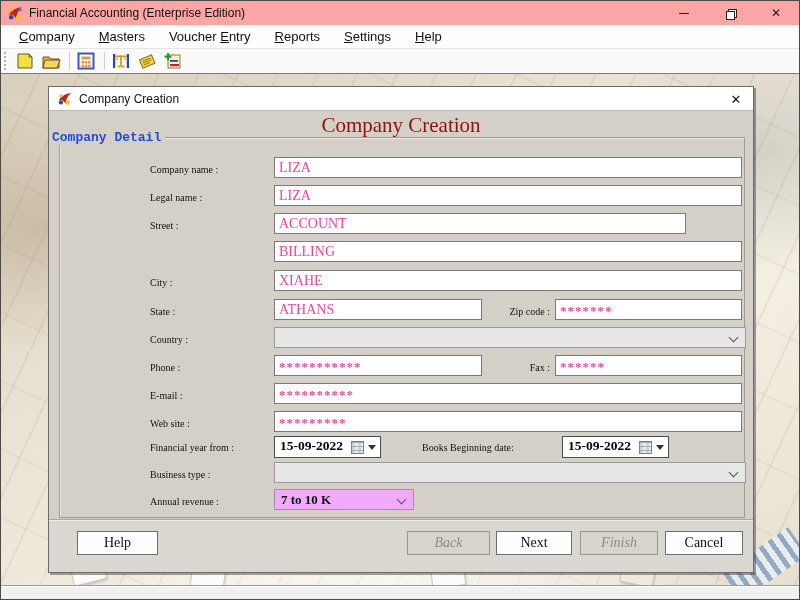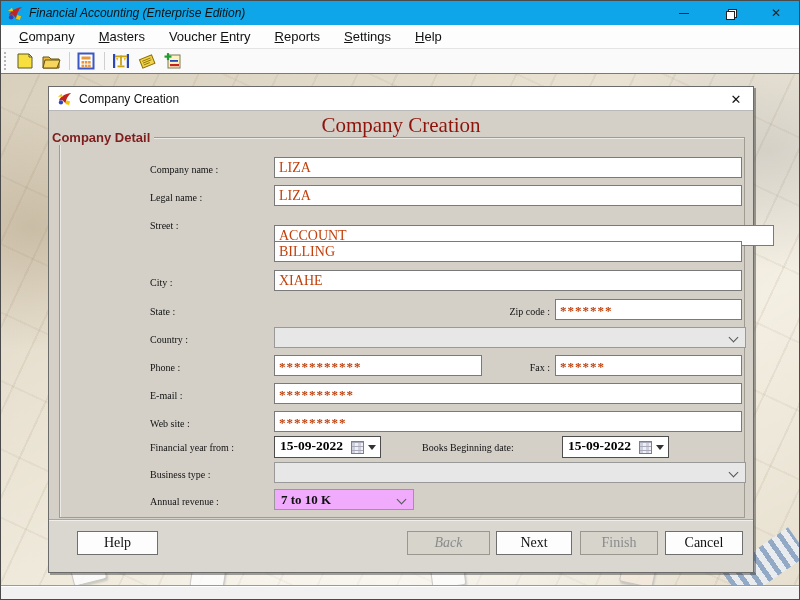--- a/index.html
+++ b/index.html
@@ -1,21 +1,21 @@
 <!DOCTYPE html>
 <html><head>
 <meta charset="utf-8">
 <style>
   * { margin:0; padding:0; box-sizing:border-box; }
   html,body { width:800px; height:600px; overflow:hidden; }
   body { font-family:"Liberation Sans","DejaVu Sans",sans-serif; background:#fff; }
   .window { position:relative; width:800px; height:600px; border:1px solid #4a4a4a; background:#fff; }
 
   
-  .titlebar { position:absolute; left:0; top:0; right:0; height:24px; background:#0ea5e9; display:flex; align-items:center;font-style:italic; }
+  .titlebar { position:absolute; left:0; top:0; right:0; height:24px; background:#fca5a5; display:flex; align-items:center; }
   .app-icon { width:16px; height:16px; margin:0 6px 0 6px; flex:0 0 auto; }
   .titlebar .title { font-size:12px; color:#111; }
   .win-controls { position:absolute; right:0; top:0; height:24px; display:flex; }
   .wc { width:46px; height:24px; display:flex; align-items:center; justify-content:center; color:#222; }
   .wc-min-glyph { display:block; width:10px; height:1px; background:#222; }
   .wc-max-glyph { position:relative; width:9px; height:9px; }
   .wc-max-glyph::before { content:""; position:absolute; left:2px; top:0; width:7px; height:7px; border:1px solid #222; background:#fff; }
   .wc-max-glyph::after { content:""; position:absolute; left:0; top:2px; width:7px; height:7px; border:1px solid #222; background:#fff; }
   .wc-close-glyph { font-size:12px; line-height:1; }
 
@@ -52,26 +52,26 @@
   .dialog { position:absolute; left:47px; top:12px; width:706px; height:487px; background:#d4d0c8; border:1px solid #6b6b6b; box-shadow:2px 2px 0 rgba(50,50,50,.45); }
   .dlg-titlebar { position:absolute; left:0; top:0; right:0; height:24px; background:#fff; border-bottom:1px solid #b9b9b9; display:flex; align-items:center; }
   .dlg-titlebar .dlg-icon { width:15px; height:15px; margin:0 7px 0 8px; }
   .dlg-titlebar .dlg-title { font-size:12px; color:#111; }
   .dlg-close { position:absolute; right:6px; top:0; width:22px; height:24px; display:flex; align-items:center; justify-content:center; font-size:13px; color:#111; }
   .dlg-heading { position:absolute; left:0; top:24px; right:0; height:28px; text-align:center;
     font-family:"Liberation Serif","DejaVu Serif",serif; font-size:21px; line-height:28px; color:#8e130b; }
 
   .groupbox { position:absolute; left:10px; top:50px; width:686px; height:381px; border:1px solid #a19c91; box-shadow:inset 1px 1px 0 #eceae5; }
   .group-legend { position:absolute; left:1px; top:43px; background:#d4d0c8; padding:0 4px 0 2px;
-    font-family:Liberation Sans, sans-serif; font-weight:bold; font-size:13px; color:#7f1d1d; }
+    font-family:Liberation Mono, monospace; font-weight:bold; font-size:13px; color:#1d4ed8; }
 
   .flabel { position:absolute; font-family:"Liberation Serif","DejaVu Serif",serif; font-size:10px; color:#111; height:21px; line-height:21px; }
   .flabel.r { text-align:right; }
   .tinput { position:absolute; height:21px; border:1px solid #7a7a7a; background:#fff; padding:0 4px;
-    font-family:"Liberation Serif","DejaVu Serif",serif; font-size:14px; color:#c2410c; outline:none; }
+    font-family:"Liberation Serif","DejaVu Serif",serif; font-size:14px; color:#ec4899; outline:none; }
   .tinput.masked { font-weight:bold; letter-spacing:1px; font-size:13px; padding-top:2px; }
 
   .dropdown { position:absolute; height:21px; border:1px solid #999; background:#e7e7e7; }
   .dropdown.lite { background:#f0abfc; }
   .dropdown .val { position:absolute; left:6px; top:0; line-height:20px; font-family:"Liberation Serif","DejaVu Serif",serif; font-weight:bold; font-size:13px; color:#111; }
   .chev { position:absolute; right:8px; top:6px; width:7px; height:7px; border-right:1px solid #555; border-bottom:1px solid #555; transform:rotate(45deg); }
 
   .datefield { position:absolute; width:107px; height:22px; border:1px solid #4d4d4d; background:#fff; }
   .datefield .dval { position:absolute; left:5px; top:1px; font-family:"Liberation Serif","DejaVu Serif",serif; font-weight:bold; font-size:13.5px; color:#000; }
   .cal-icon { position:absolute; right:16px; top:4px; width:13px; height:13px; border:1px solid #7b7f93; background:
@@ -210,28 +210,29 @@
       <div class="groupbox"></div>
       <span class="group-legend">Company Detail</span>
 
       <span class="flabel" style="left:101px; top:72px;">Company name :</span>
       <input class="tinput" style="left: 225px; top: 70px; width: 468px;" value="LIZA">
 
       <span class="flabel" style="left:101px; top:100px;">Legal name :</span>
       <input class="tinput" style="left: 225px; top: 98px; width: 468px;" value="LIZA">
 
       <span class="flabel" style="left:101px; top:128px;">Street :</span>
-      <input class="tinput" style="left: 225px; top: 138px; width: 500px;" value="ACCOUNT">
+      <input class="tinput" style="left: 225px; top: 126px; width: 412px;" value="ACCOUNT">
 
       <input class="tinput" style="left: 225px; top: 154px; width: 468px;" value="BILLING">
 
       <span class="flabel" style="left:101px; top:185px;">City :</span>
       <input class="tinput" style="left: 225px; top: 183px; width: 468px;" value="XIAHE">
 
       <span class="flabel" style="left:101px; top:214px;">State :</span>
+      <input class="tinput" style="left: 225px; top: 212px; width: 208px;" value="ATHANS">
       <span class="flabel r" style="left:420px; top:214px; width:81px;">Zip code :</span>
       <input class="tinput masked" style="left: 506px; top: 212px; width: 187px;" value="*******">
 
       <span class="flabel" style="left:101px; top:242px;">Country :</span>
       <div class="dropdown" style="left:225px; top:240px; width:472px;">
         <span class="val"></span>
         <span class="chev"></span>
       </div>
 
       <span class="flabel" style="left:101px; top:270px;">Phone :</span>
@@ -267,21 +268,21 @@
       <span class="flabel" style="left:101px; top:404px;">Annual revenue :</span>
       <div class="dropdown lite" style="left:225px; top:402px; width:140px;">
         <span class="val">7 to 10 K</span>
         <span class="chev"></span>
       </div>
 
       <div class="btn-strip"></div>
       <div class="dbtn" style="left:28px; width:81px;">Help</div>
       <div class="dbtn disabled" style="left:358px; width:83px;font-style:italic;">Back</div>
       <div class="dbtn" style="left:447px; width:76px;">Next</div>
-      <div class="dbtn disabled" style="left:531px; width:78px;">Finish</div>
+      <div class="dbtn disabled" style="left:531px; width:78px;font-style:italic;">Finish</div>
       <div class="dbtn" style="left:616px; width:78px;">Cancel</div>
 
     </div>
   </div>
 
   <div class="statusbar"></div>
 
 </div>
 
 </body></html>

